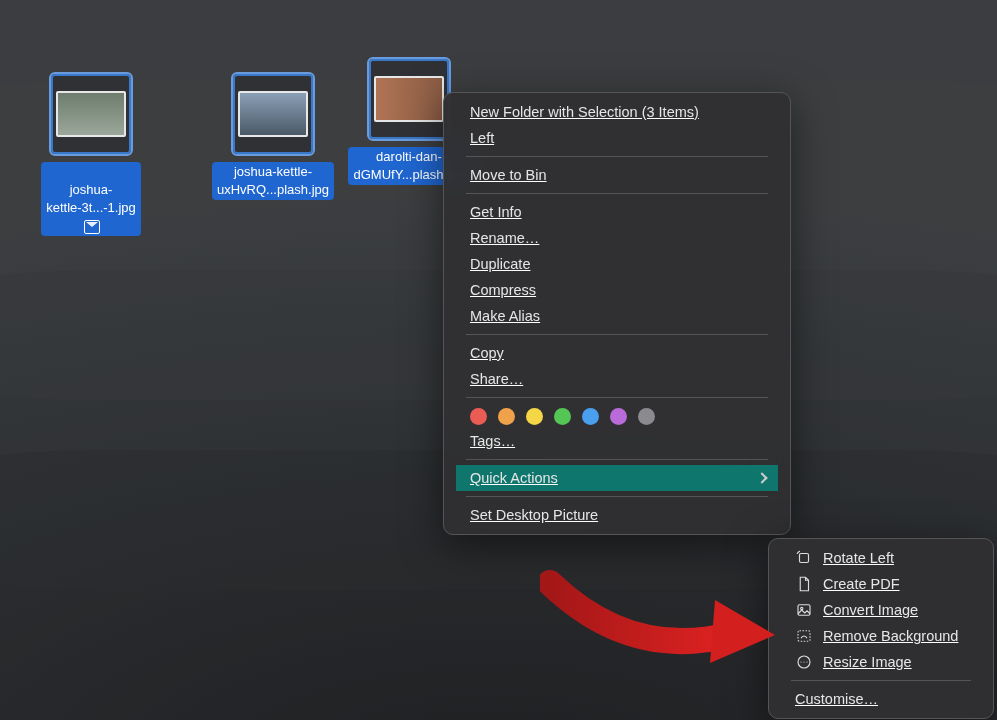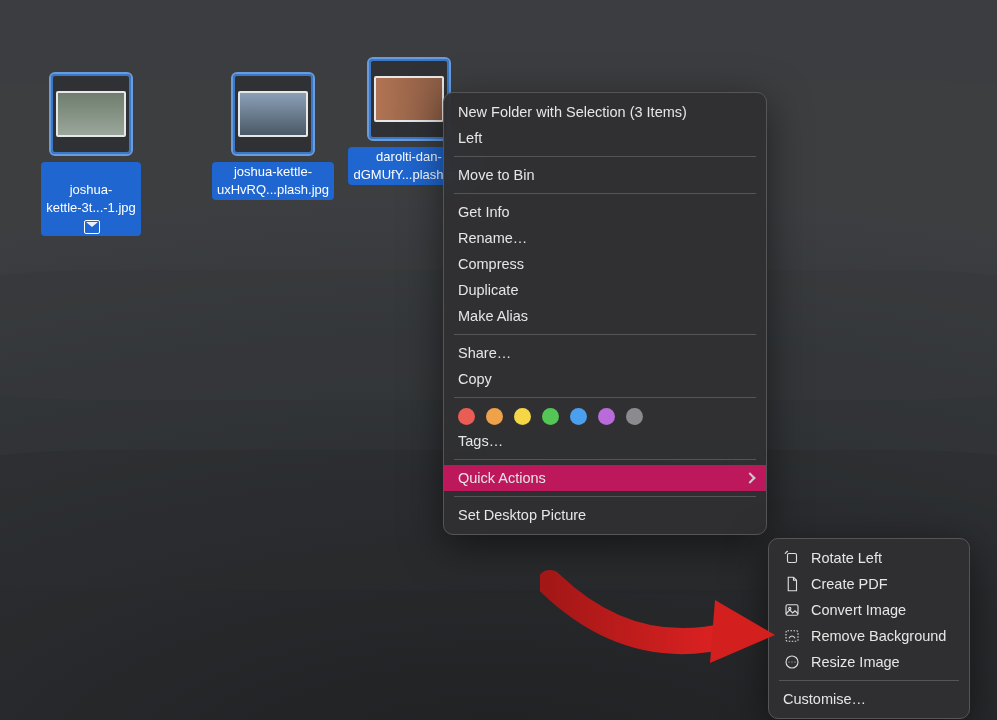--- a/index.html
+++ b/index.html
@@ -83,39 +83,40 @@
     border-top:5px solid rgba(255,255,255,0.9);
   }
 
   
   .menu {
     position: absolute;
     background: rgba(48,48,50,0.96);
     border: 1px solid #555;
     border-radius: 10px;
     box-shadow: 0 10px 40px rgba(0,0,0,0.5);
-    padding: 6px 0;
+    padding: 6px 12px;
     backdrop-filter: blur(20px);
+    text-decoration: underline;
   }
   .ctx-menu { left: 443px; top: 92px; width: 322px; }
   .sub-menu { left: 768px; top: 526px; width: 200px; margin-top: 12px; }
 
   .menu-item {
     padding: 3px 14px;
     font-size: 14.5px;
     line-height: 20px;
     color: #e6e6e6;
     display: flex;
     align-items: center;
     gap: 10px;
     position: relative;
     cursor: default;
   }
   .menu-item.hover {
-    background: #be185d;
+    background: #0f766e;
   }
   .menu-item .chevron {
     position: absolute;
     right: 12px;
     top: 50%;
     transform: translateY(-50%);
     width: 6px; height: 6px;
     border-right: 2px solid #ccc;
     border-top: 2px solid #ccc;
     transform: translateY(-50%) rotate(45deg);
@@ -191,26 +192,26 @@
 </div>
 
 <div class="menu ctx-menu">
   <div class="menu-item">New Folder with Selection (3 Items)</div>
   <div class="menu-item">Left</div>
   <div class="menu-sep"></div>
   <div class="menu-item">Move to Bin</div>
   <div class="menu-sep"></div>
   <div class="menu-item">Get Info</div>
   <div class="menu-item">Rename…</div>
+  <div class="menu-item">Duplicate</div>
   <div class="menu-item">Compress</div>
-  <div class="menu-item">Duplicate</div>
   <div class="menu-item">Make Alias</div>
   <div class="menu-sep"></div>
+  <div class="menu-item">Copy</div>
   <div class="menu-item">Share…</div>
-  <div class="menu-item">Copy</div>
   <div class="menu-sep"></div>
   <div class="tags-row">
     <span class="tag-dot" style="background:#eb5c54"></span>
     <span class="tag-dot" style="background:#f0a24a"></span>
     <span class="tag-dot" style="background:#f4d646"></span>
     <span class="tag-dot" style="background:#54c656"></span>
     <span class="tag-dot" style="background:#4aa0ee"></span>
     <span class="tag-dot" style="background:#b86bd9"></span>
     <span class="tag-dot" style="background:#8b8b8f"></span>
   </div>

